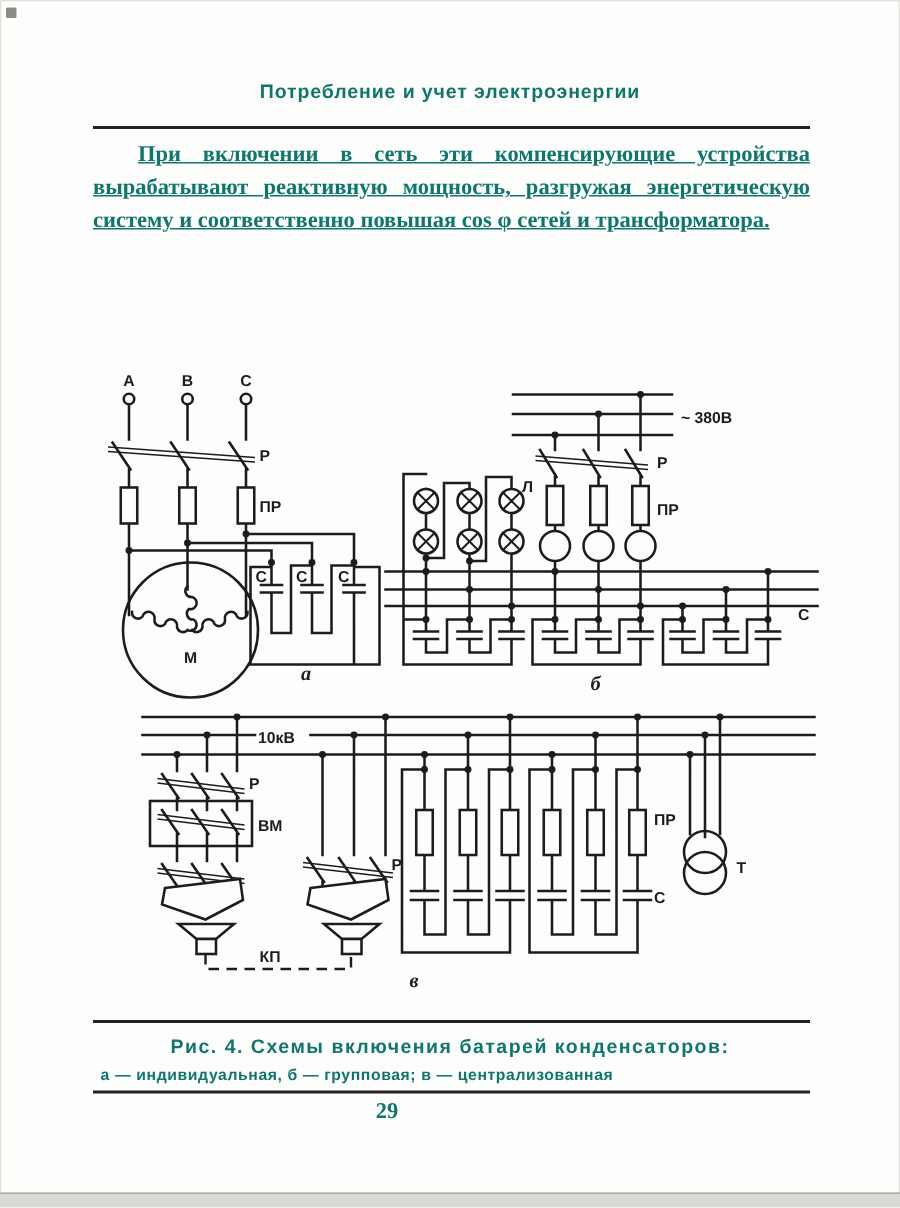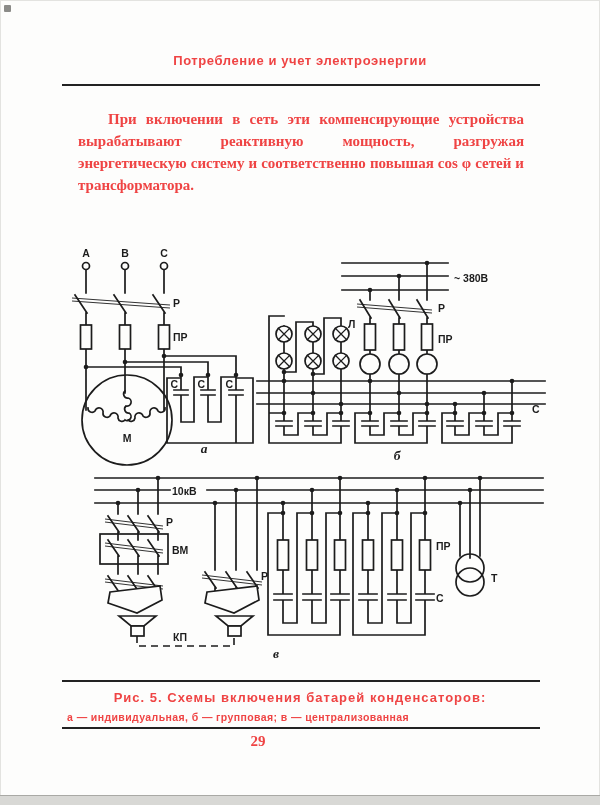--- a/index.html
+++ b/index.html
@@ -1,29 +1,29 @@
 <!DOCTYPE html>
 <html><head>
 <meta charset="utf-8">
 <style>
   html,body{margin:0;padding:0;background:#ffffff;}
   .page{position:relative;width:600px;height:805px;background:#fdfdfc;overflow:hidden;
-        font-family:"Liberation Serif",serif;color:#ef4444;
+        font-family:"Liberation Serif",serif;color:#0f766e;
         box-shadow:inset 0 0 0 1px #e3e3e0;}
   .corner-mark{position:absolute;left:4px;top:5px;width:7px;height:7px;background:#8b8b88;border-radius:1px;}
   .scan-bottom{position:absolute;left:0;top:795px;width:600px;height:10px;background:#d8d8d5;border-top:1px solid #a9a9a5;}
   .header{position:absolute;left:0;top:53px;width:600px;text-align:center;
           font-family:"Liberation Sans",sans-serif;font-weight:bold;font-size:13px;letter-spacing:.6px;}
   .rule{position:absolute;left:62px;width:478px;height:2px;background:#222;}
   .rule-header{top:84px;}
   .rule-cap-top{top:680px;}
   .rule-cap-bottom{top:727px;}
   .bodytext{position:absolute;left:62px;top:92px;width:478px;
             font-size:15px;line-height:22px;font-weight:bold;text-align:justify;}
-  .bodytext p{margin:16px;text-indent:30px;}
+  .bodytext p{margin:0;text-indent:30px;text-decoration:underline;}
   .cap-title{position:absolute;left:0;top:690px;width:600px;text-align:center;
              font-family:"Liberation Sans",sans-serif;font-weight:bold;font-size:13px;letter-spacing:1px;}
   .cap-sub{position:absolute;left:0;top:711px;width:476px;text-align:center;
            font-family:"Liberation Sans",sans-serif;font-weight:bold;font-size:10.5px;letter-spacing:.4px;}
   .pagenum{position:absolute;left:0;top:733px;width:516px;text-align:center;
            font-size:15px;font-weight:bold;}
   svg.diagram{position:absolute;left:0;top:0;width:600px;height:805px;}
   .w{stroke:#1c1c1c;stroke-width:1.7;fill:none;stroke-linecap:square;}
   .thin{stroke:#1c1c1c;stroke-width:0.9;fill:none;}
   .sym{fill:#fdfdfc;stroke:#1c1c1c;stroke-width:1.7;}
@@ -247,19 +247,19 @@
       <text class="d" x="261" y="580">Р</text>
       <text class="d" text-anchor="middle" x="180" y="641">КП</text>
       <text class="d" x="436" y="550">ПР</text>
       <text class="d" x="436" y="602">С</text>
       <text class="d" x="491" y="582">Т</text>
       <text class="sec" text-anchor="middle" x="276" y="658">в</text>
     </g>
   </svg>
 
   <div class="rule rule-cap-top"></div>
-  <div class="cap-title">Рис. 5. Схемы включения батарей конденсаторов:</div>
+  <div class="cap-title">Рис. 4. Схемы включения батарей конденсаторов:</div>
   <div class="cap-sub">а — индивидуальная, б — групповая; в — централизованная</div>
   <div class="rule rule-cap-bottom"></div>
 
   <div class="pagenum">29</div>
   <div class="scan-bottom"></div>
 </div>
 
 </body></html>

